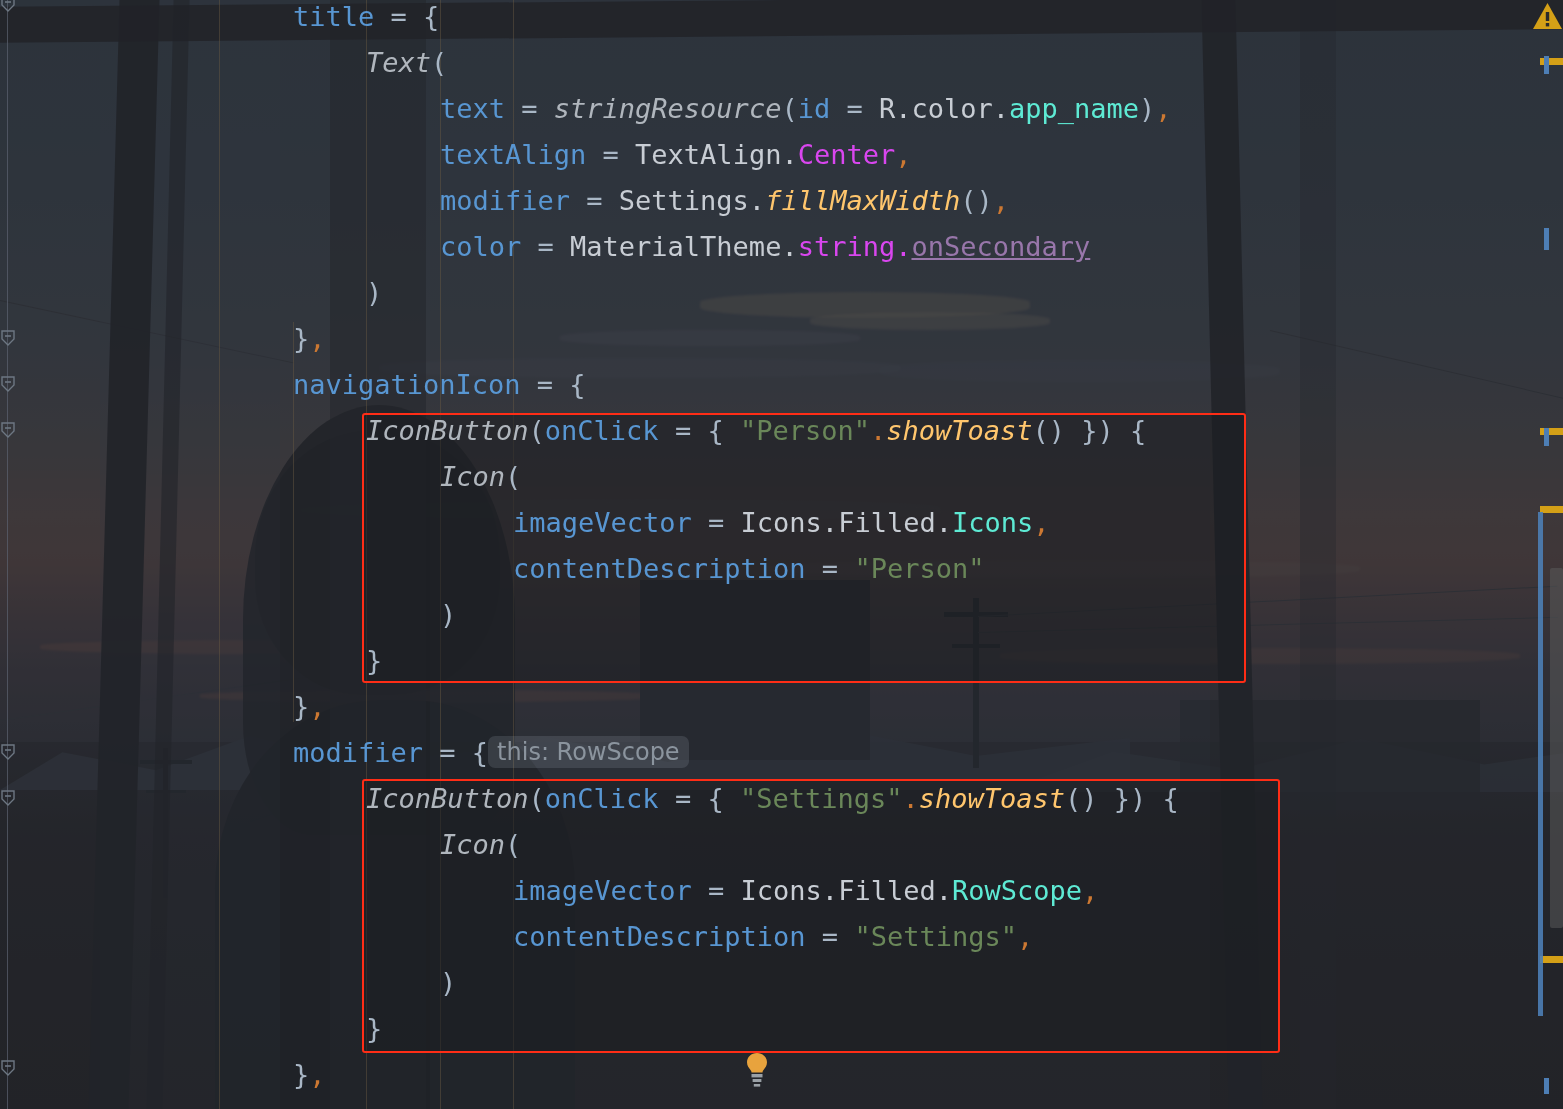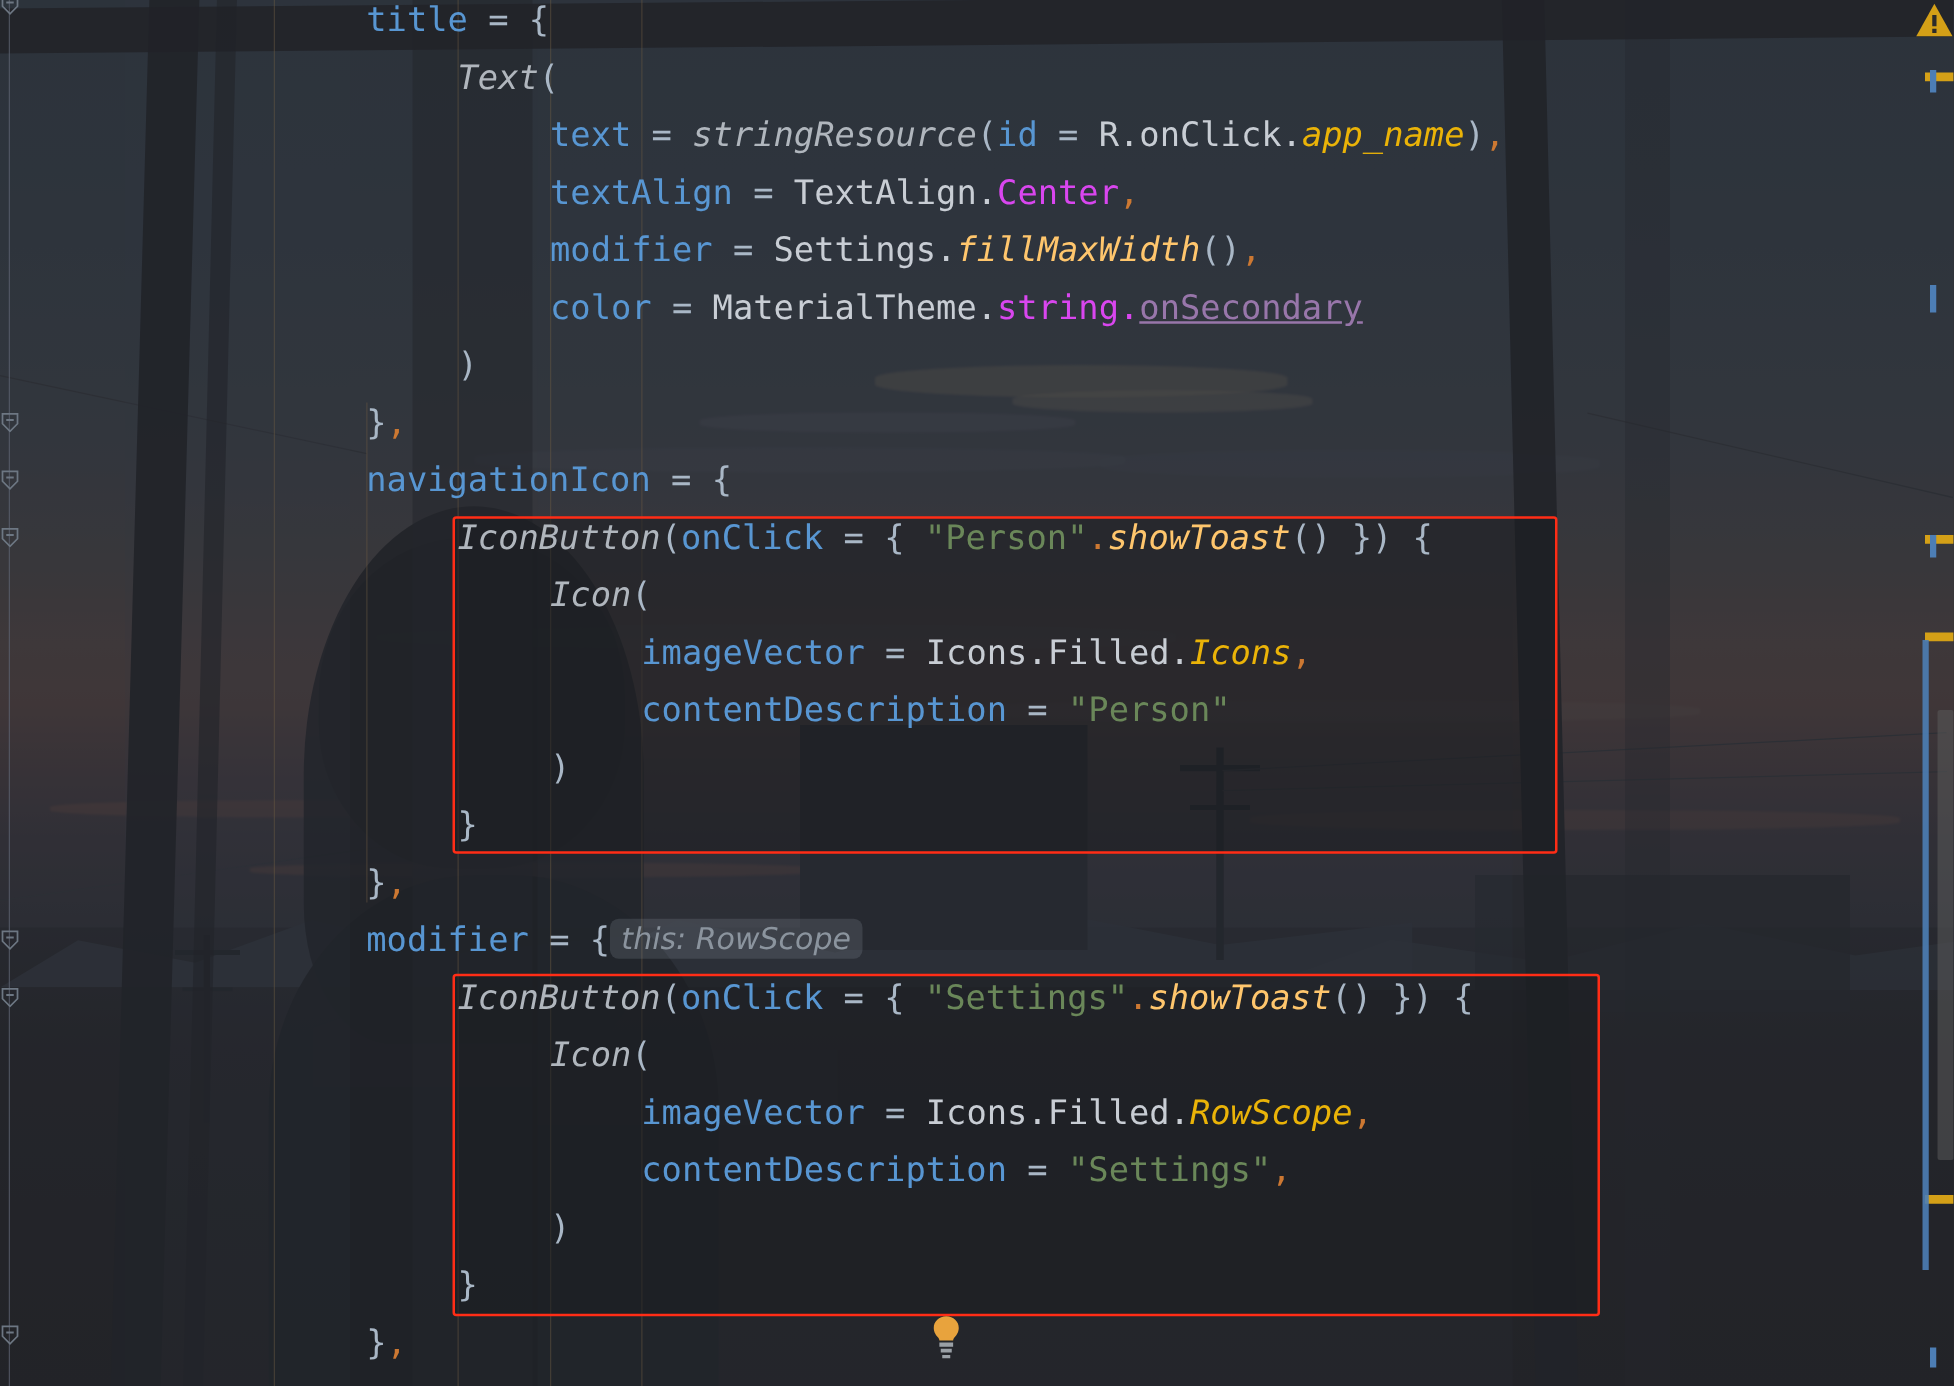--- a/index.html
+++ b/index.html
@@ -68,30 +68,30 @@
         font-size:27px;line-height:46px;white-space:pre;
         letter-spacing:0px;}
   .ln{position:absolute;left:0;width:100%;height:46px;}
   .pname  {color:#5896d2;margin-top:23px;}
   .fn     {color:#b0b6bd;font-style:italic;}
   .str    {color:#6a8759;}
   .punc   {color:#a9b7c6;}
   .comma  {color:#cc7832;}
   .brace  {color:#a9b7c6;}
   .violet {color:#d946ef;}
-  .violeti{color:#eab308;font-style:italic;}
+  .violeti{color:#5eead4;}
   .viol-u {color:#9876aa;text-decoration:underline;text-decoration-color:#9876aa;}
   .orangei{color:#ffc66d;font-style:italic;}
   .white  {color:#c8cdd4;}
 
   
   .inlay{display:inline-block;background:rgba(160,172,185,0.18);
          color:#8b949e;border-radius:7px;padding:0 9px;
          font-size:24px;line-height:32px;vertical-align:2px;
-         font-family:"DejaVu Sans","Liberation Sans",sans-serif;font-style:italic;}
+         font-family:"DejaVu Sans","Liberation Sans",sans-serif;}
 
   
   .redbox{position:absolute;border:2px solid #ff2d16;border-radius:3px;
           background:rgba(28,29,33,0.55);pointer-events:none;}
 
   
   #bulb{position:absolute;left:744px;top:1052px;width:26px;height:36px;}
 
   
   #stripe{position:absolute;right:0;top:0;width:23px;height:1109px;
@@ -216,21 +216,21 @@
 
   <div class="redbox" style="left:362px;top:413px;width:880px;height:266px;"></div>
   <div class="redbox" style="left:362px;top:779px;width:914px;height:270px;"></div>
 
   <div id="code">
 
     <div class="ln" style="top:-6px;padding-left:293px;"><span class="pname">title</span><span class="punc"> = </span><span class="brace">{</span></div>
 
     <div class="ln" style="top:40px;padding-left:366px;"><span class="fn">Text</span><span class="punc">(</span></div>
 
-    <div class="ln" style="top:86px;padding-left:440px;"><span class="pname">text</span><span class="punc"> = </span><span class="fn">stringResource</span><span class="punc">(</span><span class="pname">id</span><span class="punc"> = </span><span class="white">R.onClick.</span><span class="violeti">app_name</span><span class="punc">)</span><span class="comma">,</span></div>
+    <div class="ln" style="top:86px;padding-left:440px;"><span class="pname">text</span><span class="punc"> = </span><span class="fn">stringResource</span><span class="punc">(</span><span class="pname">id</span><span class="punc"> = </span><span class="white">R.color.</span><span class="violeti">app_name</span><span class="punc">)</span><span class="comma">,</span></div>
 
     <div class="ln" style="top:132px;padding-left:440px;"><span class="pname">textAlign</span><span class="punc"> = </span><span class="white">TextAlign.</span><span class="violet">Center</span><span class="comma">,</span></div>
 
     <div class="ln" style="top:178px;padding-left:440px;"><span class="pname">modifier</span><span class="punc"> = </span><span class="white">Settings.</span><span class="orangei">fillMaxWidth</span><span class="punc">()</span><span class="comma">,</span></div>
 
     <div class="ln" style="top:224px;padding-left:440px;"><span class="pname">color</span><span class="punc"> = </span><span class="white">MaterialTheme.</span><span class="violet">string</span><span class="violet">.</span><span class="viol-u">onSecondary</span></div>
 
     <div class="ln" style="top:270px;padding-left:366px;"><span class="brace">)</span></div>
 
     <div class="ln" style="top:316px;padding-left:293px;"><span class="brace">}</span><span class="comma">,</span></div>

